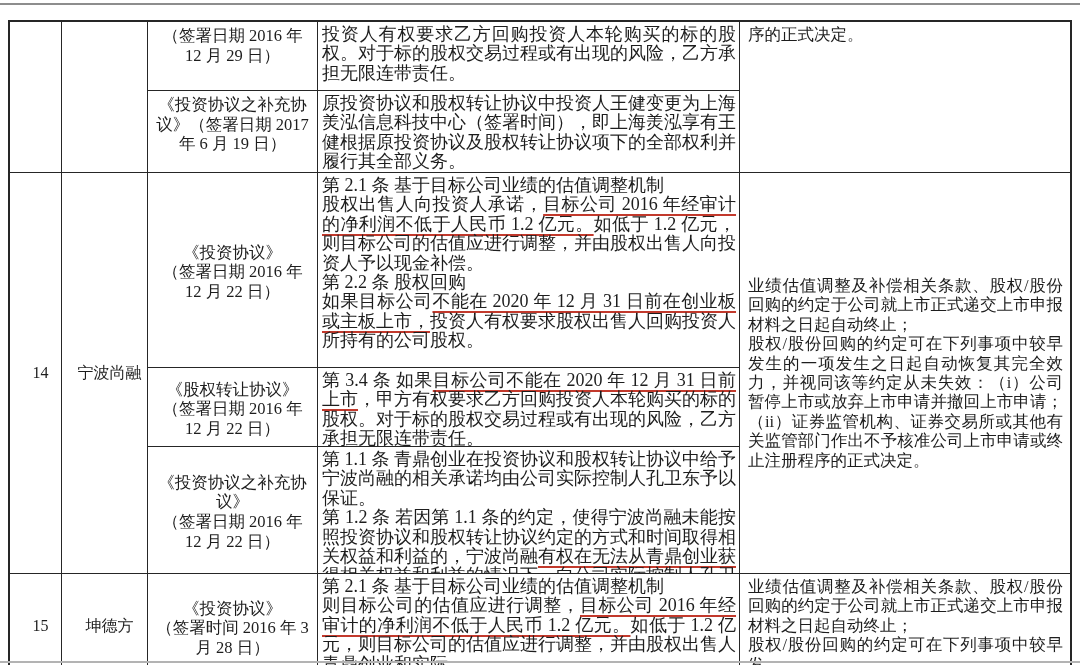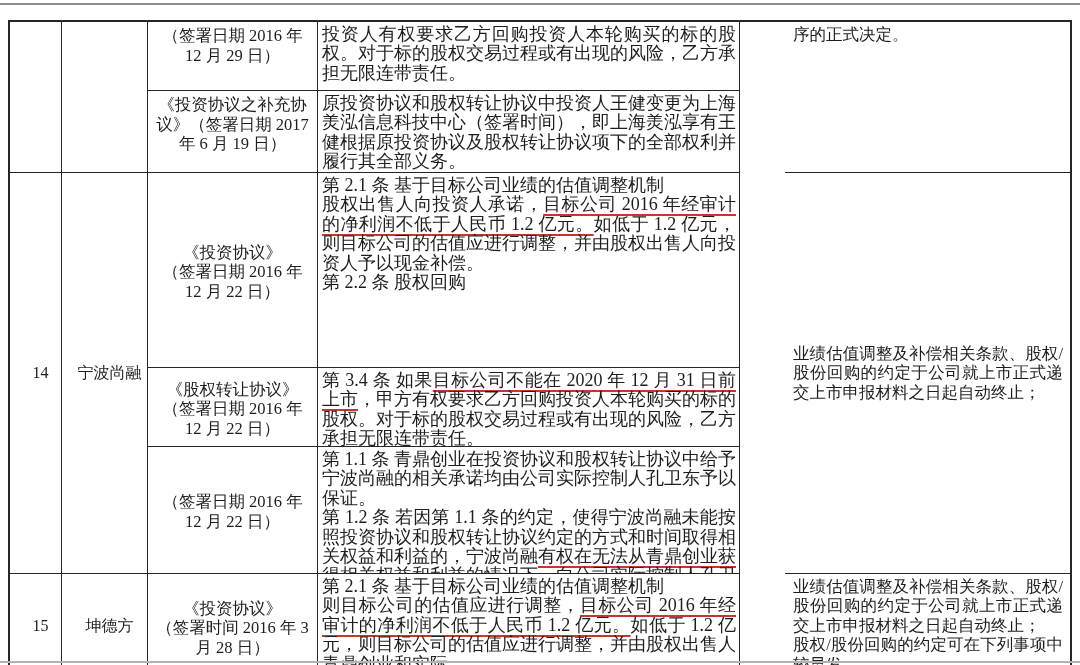--- a/index.html
+++ b/index.html
@@ -37,21 +37,20 @@
 
   .content{
     font-size:18px;line-height:19.4px;
     text-align:justify;text-justify:inter-ideograph;
     padding:3px 3px 0 4px;
   }
   .note{
     font-size:16.5px;line-height:19.4px;
     text-align:justify;text-justify:inter-ideograph;
     padding:3px 7px 0 8px;
-    margin-left:45px;
   }
   .note.center{display:flex;flex-direction:column;justify-content:center;padding-top:0;}
   .agr{
     font-size:16.5px;line-height:19.6px;
     text-align:center;
     padding:4px 8px 0 8px;
     display:flex;flex-direction:column;justify-content:center;
   }
   .agr.topalign{justify-content:flex-start;}
   .numcell,.invcell{
@@ -99,40 +98,43 @@
   <div class="cell invcell" style="grid-area:3/2/6/3">宁波尚融</div>
 
   <div class="cell agr" style="grid-area:3/3/4/4">
       <div>《投资协议》</div>
       <div>（签署日期 2016 年 12 月 22 日）</div>
     </div>
   <div class="cell content" style="grid-area:3/4/4/5">
       <div class="para"><span>第 2.1 条 基于目标公司业绩的估值调整机制</span></div>
       <div class="para"><span>股权出售人向投资人承诺，</span><span class="ured">目标公司 2016 年经审计的净利润不低于人民币 1.2 亿元。</span><span>如低于 1.2 亿元，则目标公司的估值应进行调整，并由股权出售人向投资人予以现金补偿。</span></div>
       <div class="para"><span>第 2.2 条 股权回购</span></div>
+      <div class="para"><span>如果目标公司</span><span class="ured">不能在 2020 年 12 月 31 日前在创业板或主板上市，</span><span>投资人有权要求股权出售人回购投资人所持有的公司股权。</span></div>
     </div>
 
   <div class="cell agr" style="grid-area:4/3/5/4">
       <div>《股权转让协议》</div>
       <div>（签署日期 2016 年 12 月 22 日）</div>
     </div>
   <div class="cell content" style="grid-area:4/4/5/5">
       <div class="para"><span>第 3.4 条 如果</span><span class="ured">目标公司不能在 2020 年 12 月 31 日前上市</span><span>，甲方有权要求乙方回购投资人本轮购买的标的股权。对于标的股权交易过程或有出现的风险，乙方承担无限连带责任。</span></div>
     </div>
 
   <div class="cell agr" style="grid-area:5/3/6/4">
+      <div>《投资协议之补充协议》</div>
       <div>（签署日期 2016 年 12 月 22 日）</div>
     </div>
   <div class="cell content" style="grid-area:5/4/6/5">
       <div class="para"><span>第 1.1 条 青鼎创业在投资协议和股权转让协议中给予宁波尚融的相关承诺均由公司实际控制人孔卫东予以保证。</span></div>
       <div class="para"><span>第 1.2 条 若因第 1.1 条的约定，使得宁波尚融未能按照投资协议和股权转让协议约定的方式和时间取得相关权益和利益的，宁波尚融</span><span class="ured">有权在无法从青鼎创业获得相关权益和利益的情况下，向公司实际控制人孔卫东予以追偿。</span></div>
     </div>
 
   <div class="cell note center lastcol" style="grid-area:3/5/6/6">
       <div class="para"><span>业绩估值调整及补偿相关条款、股权/股份回购的约定于公司就上市正式递交上市申报材料之日起自动终止；</span></div>
+      <div class="para"><span>股权/股份回购的约定可在下列事项中较早发生的一项发生之日起自动恢复其完全效力，并视同该等约定从未失效：（i）公司暂停上市或放弃上市申请并撤回上市申请；（ii）证券监管机构、证券交易所或其他有关监管部门作出不予核准公司上市申请或终止注册程序的正式决定。</span></div>
     </div>
 
   <div class="cell numcell lastrow" style="grid-area:6/1/7/2">15</div>
   <div class="cell invcell lastrow" style="grid-area:6/2/7/3">坤德方</div>
   <div class="cell agr lastrow" style="grid-area:6/3/7/4">
       <div>《投资协议》</div>
       <div>（签署时间 2016 年 3 月 28 日）</div>
     </div>
   <div class="cell content lastrow" style="grid-area:6/4/7/5">
       <div class="para"><span>第 2.1 条 基于目标公司业绩的估值调整机制</span></div>

